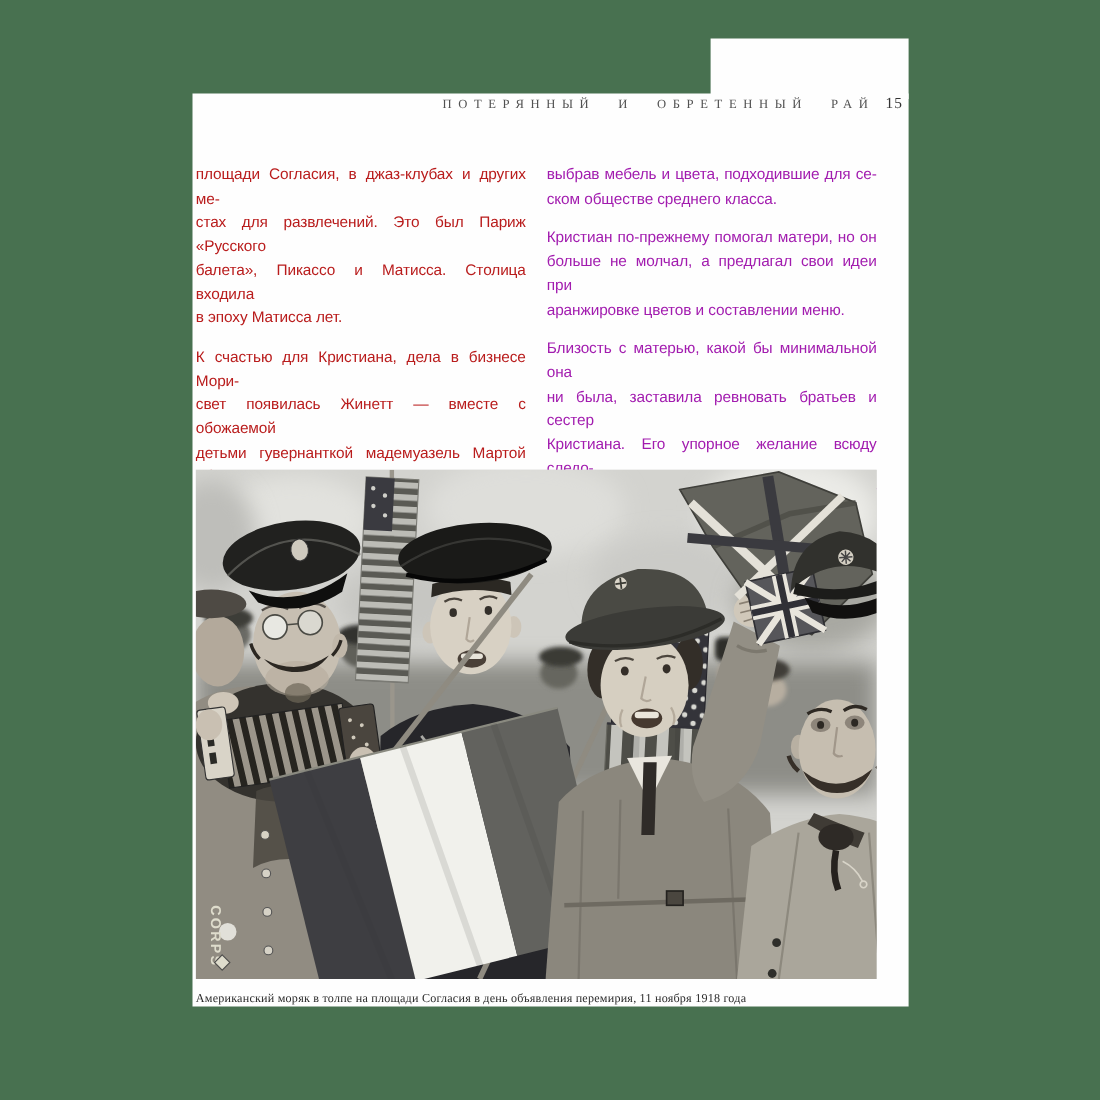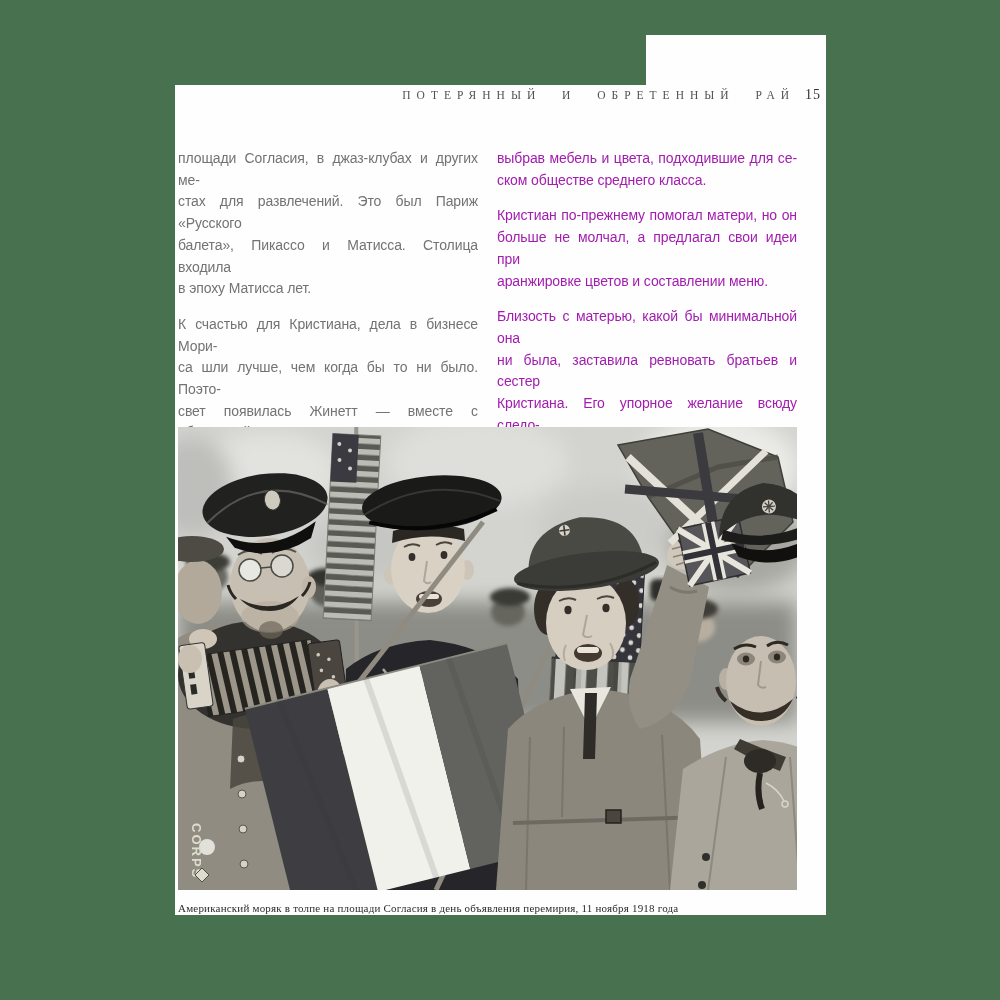--- a/index.html
+++ b/index.html
@@ -25,30 +25,29 @@
 </style>
 </head>
 <body>
 
 <div class="canvas" style="background: rgb(72, 113, 80);">
   <div class="page-step" style="background: rgb(254, 254, 254);"></div>
   <div class="page" style="background: rgb(254, 254, 254);">
 
     <div class="running-head" style="color: rgb(81, 81, 81); text-align: right;"><span>ПОТЕРЯННЫЙ И ОБРЕТЕННЫЙ РАЙ</span><span class="folio">15</span></div>
 
-    <div class="col col-left" id="col-left" style="color: #737373;">
+    <div class="col col-left" id="col-left" style="color: #b91c1c;">
         <div class="para">
           <div class="line">площади Согласия, в джаз-клубах и других ме-</div>
           <div class="line">стах для развлечений. Это был Париж «Русского</div>
           <div class="line">балета», Пикассо и Матисса. Столица входила</div>
           <div class="line last">в эпоху Матисса лет.</div>
         </div>
         <div class="para">
           <div class="line">К счастью для Кристиана, дела в бизнесе Мори-</div>
-          <div class="line">са шли лучше, чем когда бы то ни было. Поэто-</div>
           <div class="line">свет появилась Жинетт — вместе с обожаемой</div>
           <div class="line">детьми гувернанткой мадемуазель Мартой</div>
           <div class="line">обратно в Париж. Семья поселилась в доме № 9</div>
           <div class="line">на улице Луи Давида в просторной квартире.</div>
           <div class="line last">Мадлен заново декорировала и обставила ее,</div>
         </div>
       </div>
     <div class="col col-right" id="col-right" style="color: #a21caf;">
         <div class="para">
           <div class="line">выбрав мебель и цвета, подходившие для се-</div>

